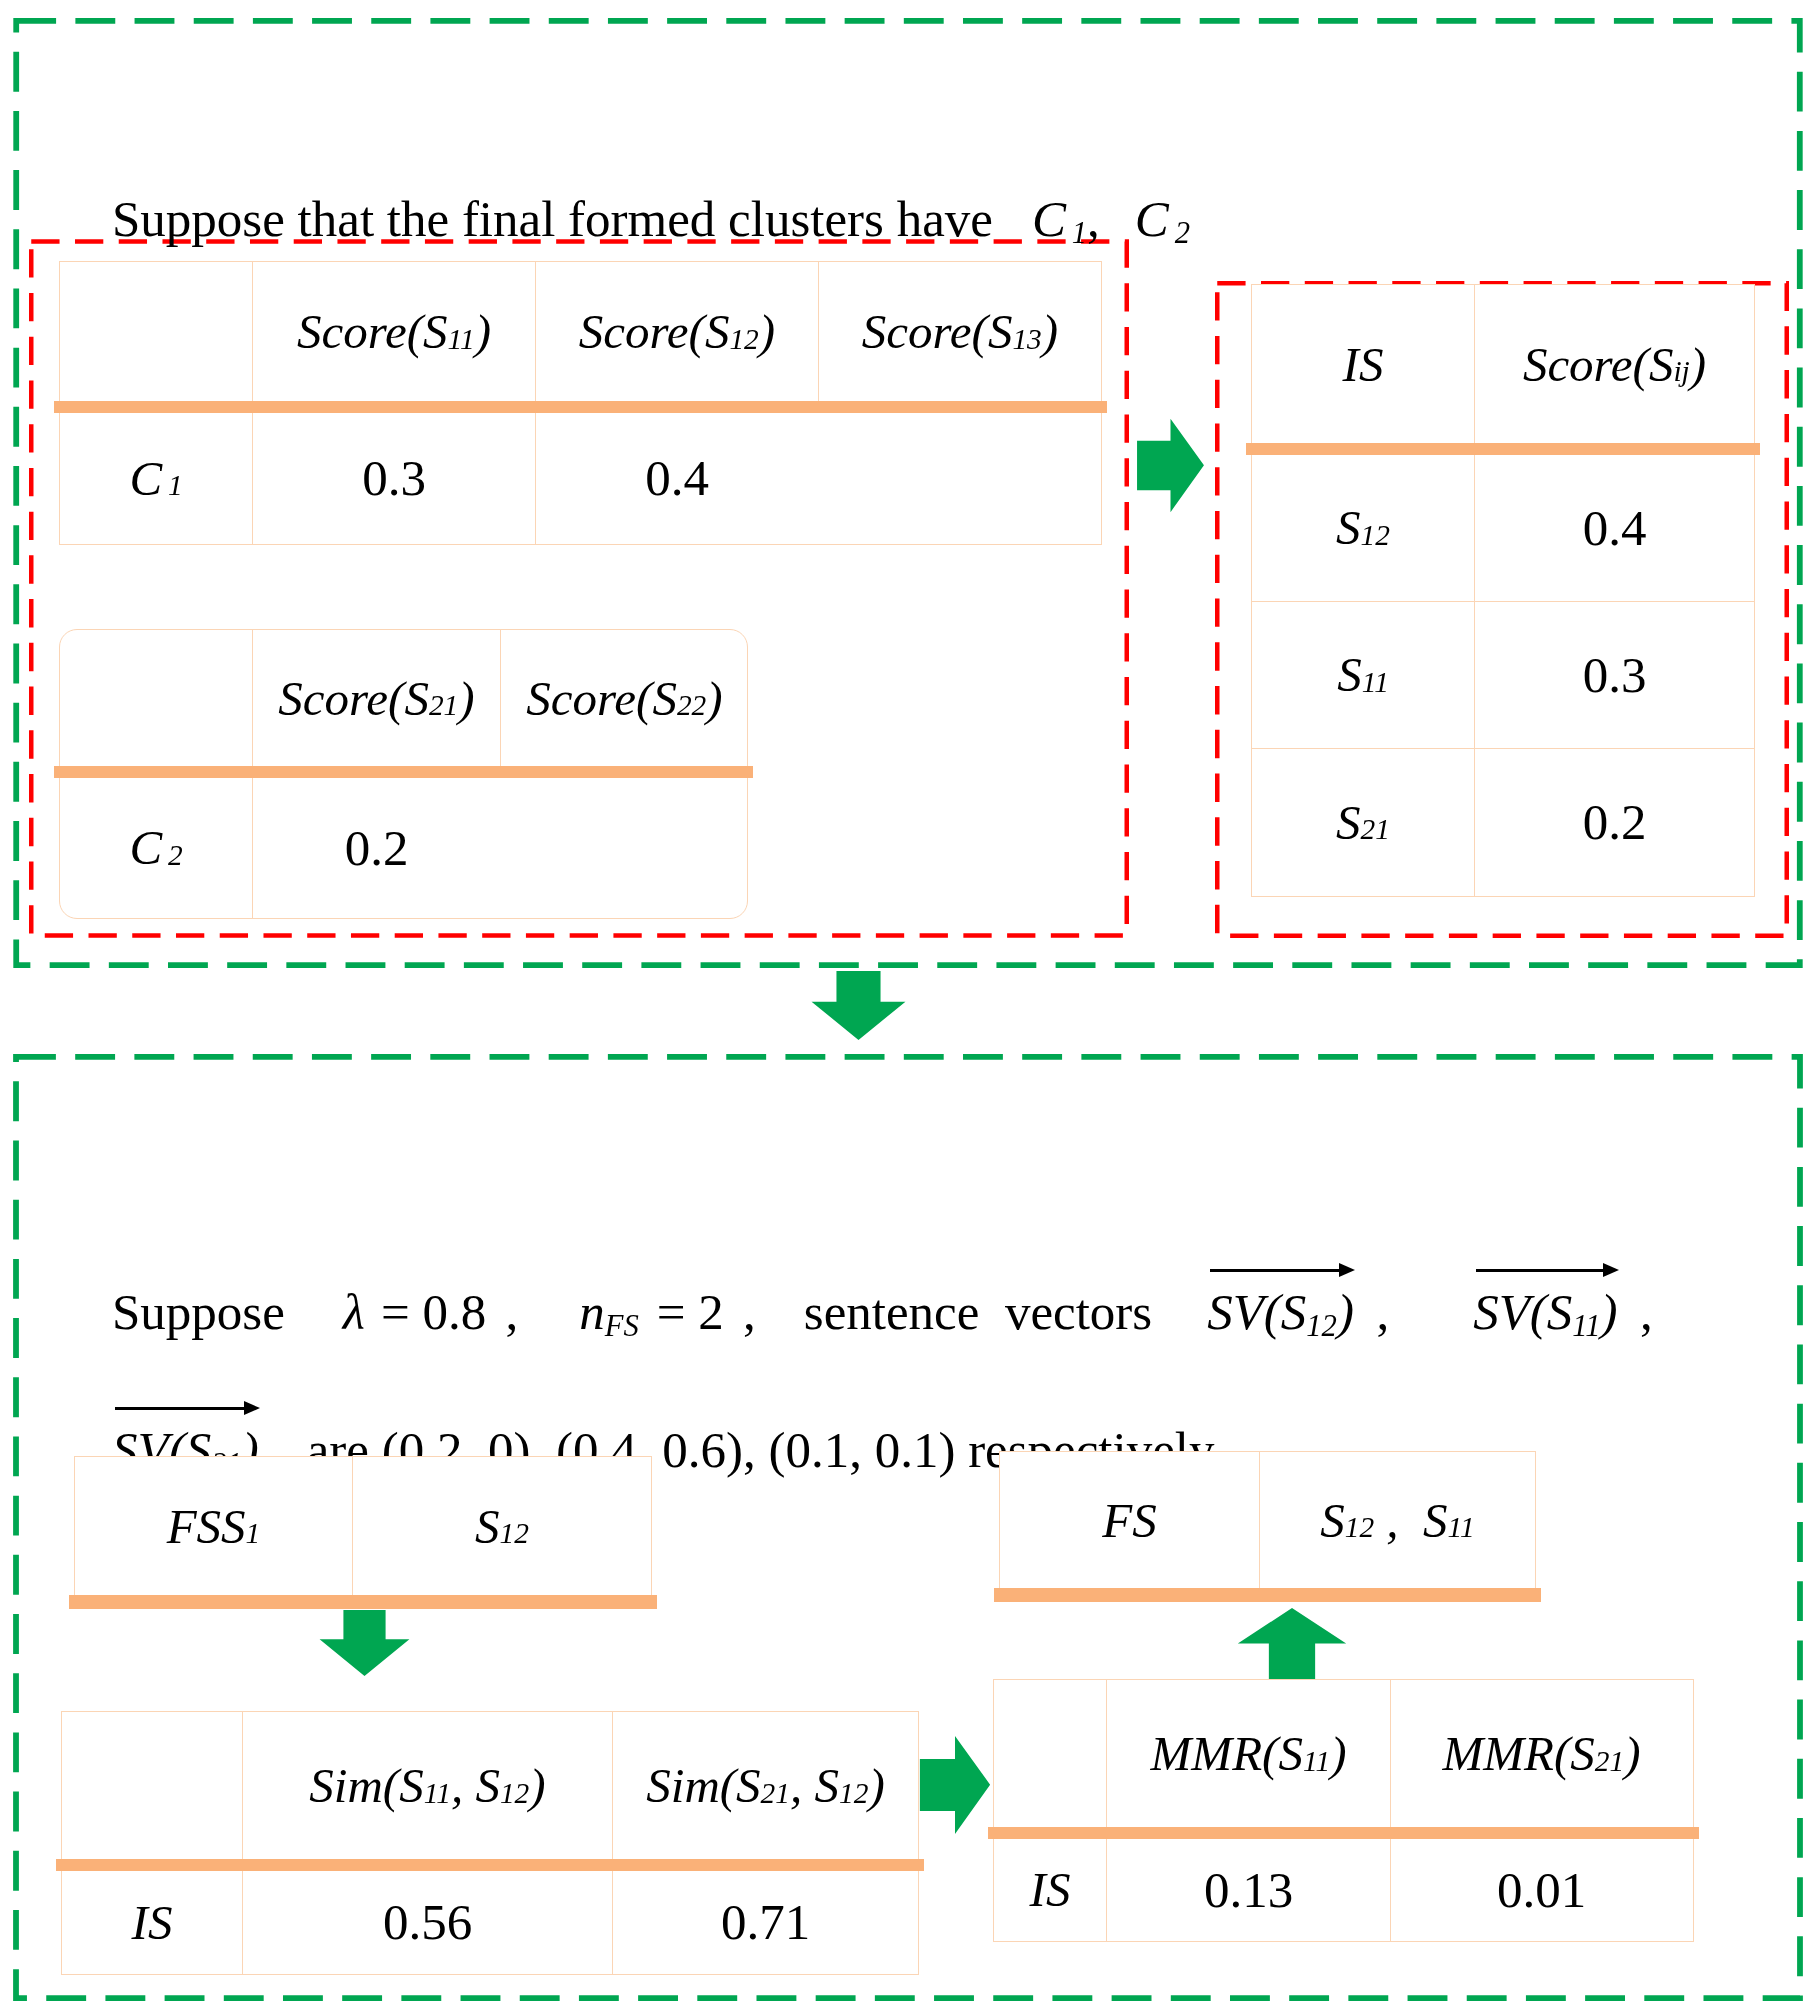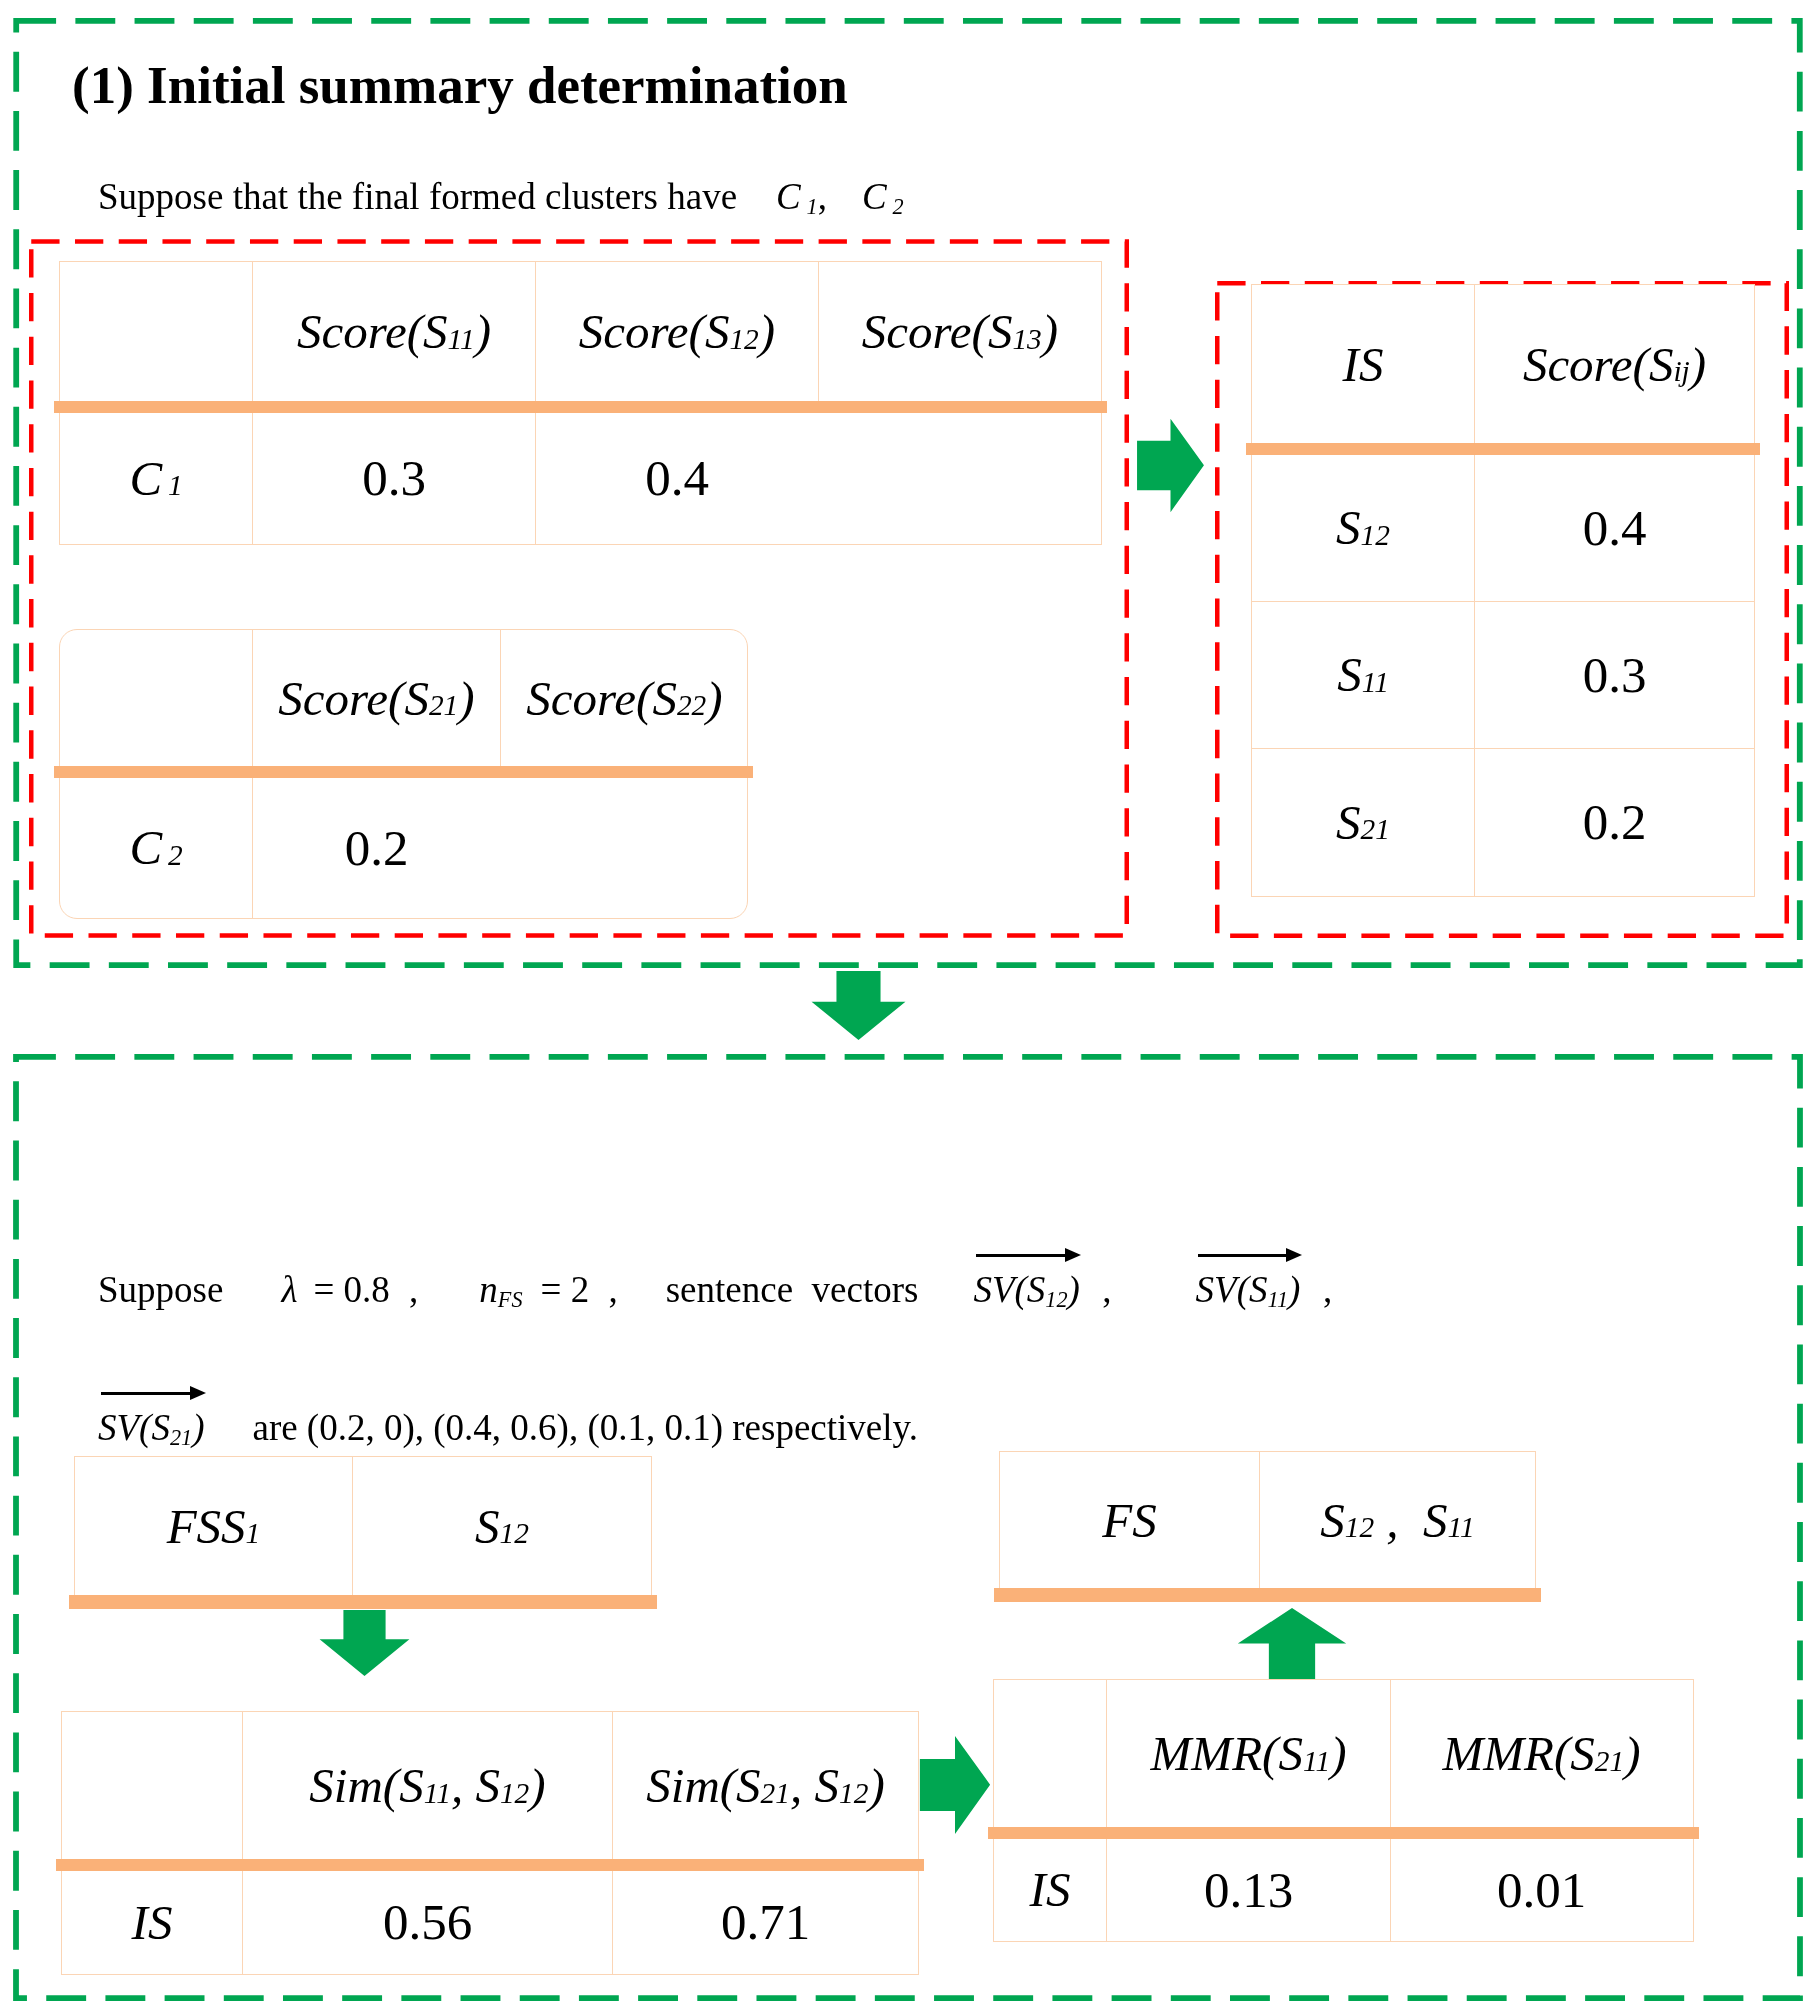--- a/index.html
+++ b/index.html
@@ -4,21 +4,21 @@
 <style>
   html,body{margin:0;padding:0;background:#fff;}
   .page{position:relative;width:1815px;height:2015px;background:#fff;overflow:hidden;
         font-family:"Liberation Serif","DejaVu Serif",serif;color:#000;}
   .abs{position:absolute;}
   svg.frame{position:absolute;pointer-events:none;}
   .gframe rect{fill:none;stroke:var(--green,#00A651);stroke-width:9;stroke-dasharray:62 30;}
   .rframe rect{fill:none;stroke:var(--red,#FF0000);stroke-width:7;stroke-dasharray:44 24;}
   .arrow polygon{fill:var(--green,#00A651);}
   .title{font-weight:bold;font-size:53px;white-space:pre;}
-  .line{font-size:37px;white-space:pre;}
+  .line{font-size:51px;white-space:pre;}
   .it{font-style:italic;}
   sub{font-size:60%;line-height:0;vertical-align:baseline;position:relative;top:0.24em;}
   .gap-sub sub{margin-left:5.8px;}
   .tbl{position:absolute;border:1.9px solid var(--table_border_light,#FBD5B5);background:#fff;}
   .trow{display:flex;}
   .trow.bt{border-top:1.9px solid var(--table_border_light,#FBD5B5);}
   .cell{box-sizing:border-box;flex:none;display:flex;align-items:center;justify-content:center;
         font-size:49px;font-style:italic;white-space:pre;}
   .trow > .cell + .cell{border-left:1.9px solid var(--table_border_light,#FBD5B5);}
   .cell.num{font-style:normal;font-size:51px;}
@@ -40,21 +40,20 @@
   <svg class="frame gframe" style="left:13px;top:1054px;" width="1790" height="947" viewBox="0 0 2782 1472">
       <rect x="4.5" y="4.5" width="2773" height="1463"></rect>
     </svg>
   <svg class="frame rframe" style="left:29px;top:239px;" width="1100" height="699" viewBox="0 0 1710 1086">
       <rect x="3.5" y="3.5" width="1703" height="1079"></rect>
     </svg>
   <svg class="frame rframe" style="left:1215px;top:281px;" width="574" height="657" viewBox="0 0 892 1021">
       <rect x="3.5" y="3.5" width="885" height="1014"></rect>
     </svg>
 
-  <div class="abs title" style="left:72px;top:55px;">(1) Initial summary determination</div>
 
   <div class="abs line" style="left:61px;top:132px;">
     <span>Suppose that the final formed clusters have</span><span class="it gap-sub" style="margin-left:39px;">C<sub>1</sub></span><span>,</span><span class="it gap-sub" style="margin-left:35px;">C<sub>2</sub></span>
   </div>
 
   <div class="tbl" style="left:59px;top:261px;width:1041px;">
     <div class="trow" style="height:139px;">
       <div class="cell" style="width:192px;"></div>
       <div class="cell" style="width:283px;">Score(S<sub>11</sub>)</div>
       <div class="cell" style="width:283px;">Score(S<sub>12</sub>)</div>

